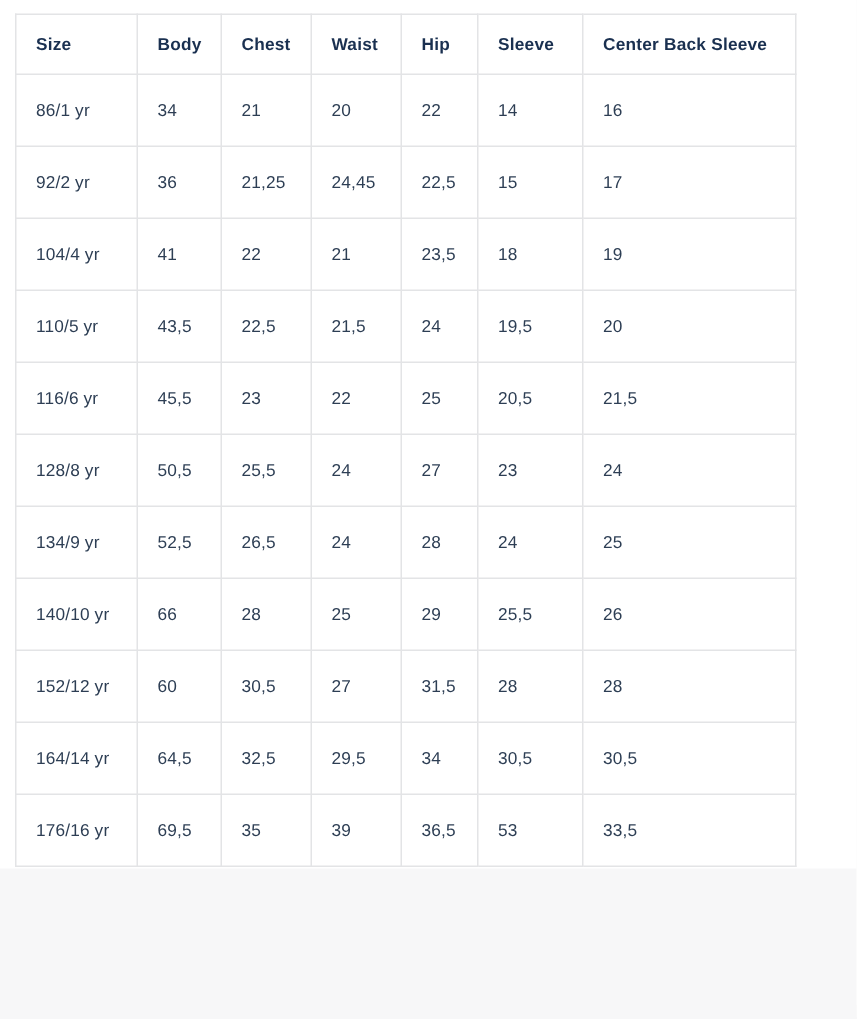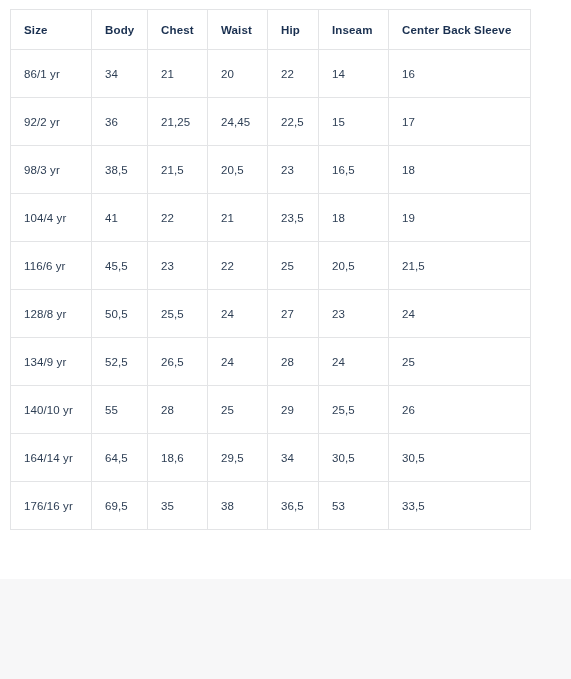--- a/index.html
+++ b/index.html
@@ -89,21 +89,21 @@
           <col class="c5">
           <col class="c6">
       </colgroup>
       <thead>
         <tr>
           <th>Size</th>
           <th>Body</th>
           <th>Chest</th>
           <th>Waist</th>
           <th>Hip</th>
-          <th>Inseam</th>
+          <th>Sleeve</th>
           <th>Center Back Sleeve</th>
         </tr>
       </thead>
       <tbody>
         <tr>
           <td>86/1 yr</td>
           <td>34</td>
           <td>21</td>
           <td>20</td>
           <td>22</td>
@@ -113,38 +113,38 @@
         <tr>
           <td>92/2 yr</td>
           <td>36</td>
           <td>21,25</td>
           <td>24,45</td>
           <td>22,5</td>
           <td>15</td>
           <td>17</td>
         </tr>
         <tr>
-          <td>98/3 yr</td>
-          <td>38,5</td>
-          <td>21,5</td>
-          <td>20,5</td>
-          <td>23</td>
-          <td>16,5</td>
-          <td>18</td>
-        </tr>
-        <tr>
           <td>104/4 yr</td>
           <td>41</td>
           <td>22</td>
           <td>21</td>
           <td>23,5</td>
           <td>18</td>
           <td>19</td>
         </tr>
         <tr>
+          <td>110/5 yr</td>
+          <td>43,5</td>
+          <td>22,5</td>
+          <td>21,5</td>
+          <td>24</td>
+          <td>19,5</td>
+          <td>20</td>
+        </tr>
+        <tr>
           <td>116/6 yr</td>
           <td>45,5</td>
           <td>23</td>
           <td>22</td>
           <td>25</td>
           <td>20,5</td>
           <td>21,5</td>
         </tr>
         <tr>
           <td>128/8 yr</td>
@@ -159,41 +159,50 @@
           <td>134/9 yr</td>
           <td>52,5</td>
           <td>26,5</td>
           <td>24</td>
           <td>28</td>
           <td>24</td>
           <td>25</td>
         </tr>
         <tr>
           <td>140/10 yr</td>
-          <td>55</td>
+          <td>66</td>
           <td>28</td>
           <td>25</td>
           <td>29</td>
           <td>25,5</td>
           <td>26</td>
         </tr>
         <tr>
+          <td>152/12 yr</td>
+          <td>60</td>
+          <td>30,5</td>
+          <td>27</td>
+          <td>31,5</td>
+          <td>28</td>
+          <td>28</td>
+        </tr>
+        <tr>
           <td>164/14 yr</td>
           <td>64,5</td>
-          <td>18,6</td>
+          <td>32,5</td>
           <td>29,5</td>
           <td>34</td>
           <td>30,5</td>
           <td>30,5</td>
         </tr>
         <tr>
           <td>176/16 yr</td>
           <td>69,5</td>
           <td>35</td>
-          <td>38</td>
+          <td>39</td>
           <td>36,5</td>
           <td>53</td>
           <td>33,5</td>
         </tr>
       </tbody>
     </table>
   </div>
 
   <div class="page-bottom-strip"></div>
 </div>

